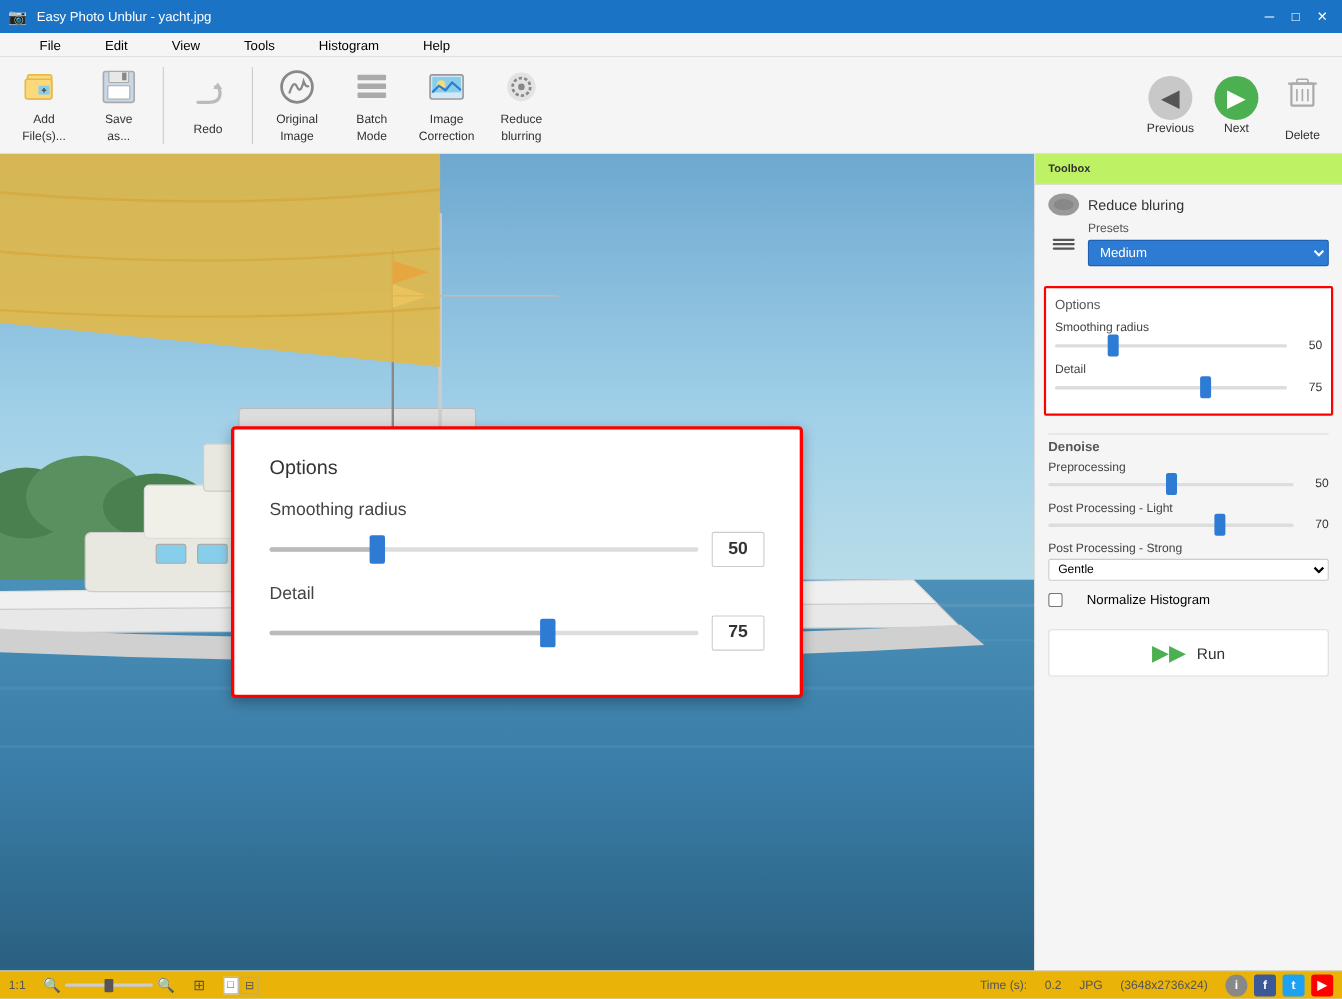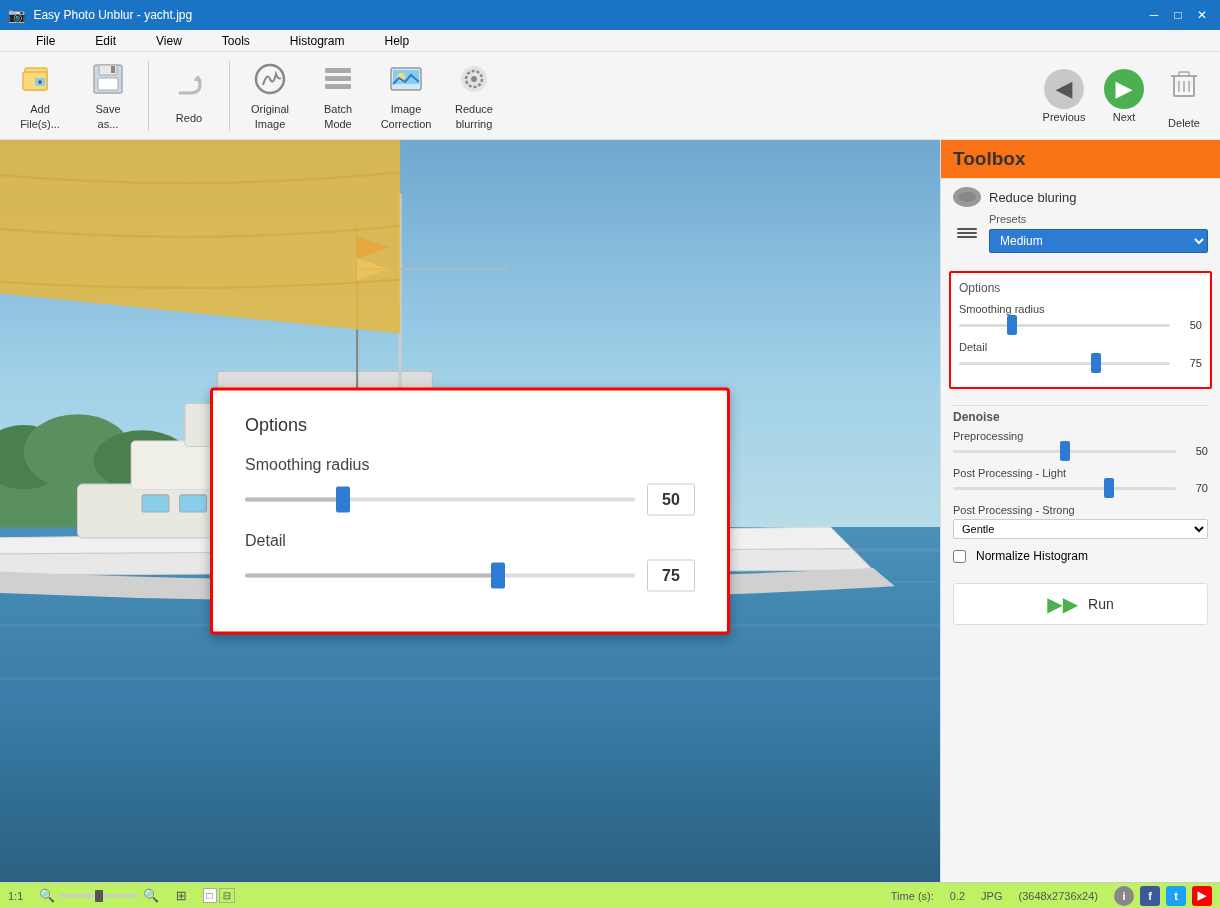--- a/index.html
+++ b/index.html
@@ -206,24 +206,24 @@
     
     .toolbox {
       width: 280px;
       background: #f5f5f5;
       border-left: 1px solid #ddd;
       display: flex;
       flex-direction: column;
       overflow-y: auto;
     }
     .toolbox-title {
-      font-size: 19px;
+      font-size: 10px;
       font-weight: bold;
       padding: 8px 12px;
-      background: #f97316;
+      background: #bef264;
       border-bottom: 1px solid #ddd;
       color: #333;
     }
     .toolbox-section { padding: 8px 12px; }
     .toolbox-row {
       display: flex;
       align-items: center;
       gap: 8px;
       margin-bottom: 6px;
     }
@@ -298,21 +298,21 @@
       width: 100%;
       padding: 2px 4px;
       border: 1px solid #ccc;
       border-radius: 2px;
       font-size: 11px;
       background: white;
     }
     .checkbox-row {
       display: flex;
       align-items: center;
-      gap: 10px;
+      gap: 22px;
       margin-top: 6px;
     }
     .run-btn {
       margin: 12px;
       padding: 8px;
       background: white;
       border: 1px solid #ddd;
       border-radius: 3px;
       display: flex;
       align-items: center;
@@ -323,21 +323,21 @@
       color: #333;
     }
     .run-arrow {
       color: #4caf50;
       font-size: 20px;
     }
 
     
     .status-bar {
       height: 26px;
-      background: #bef264;
+      background: #eab308;
       border-top: 1px solid #ccc;
       display: flex;
       align-items: center;
       padding: 0 8px;
       gap: 16px;
       font-size: 11px;
       color: #555;
     }
     .zoom-slider-track {
       width: 80px;

